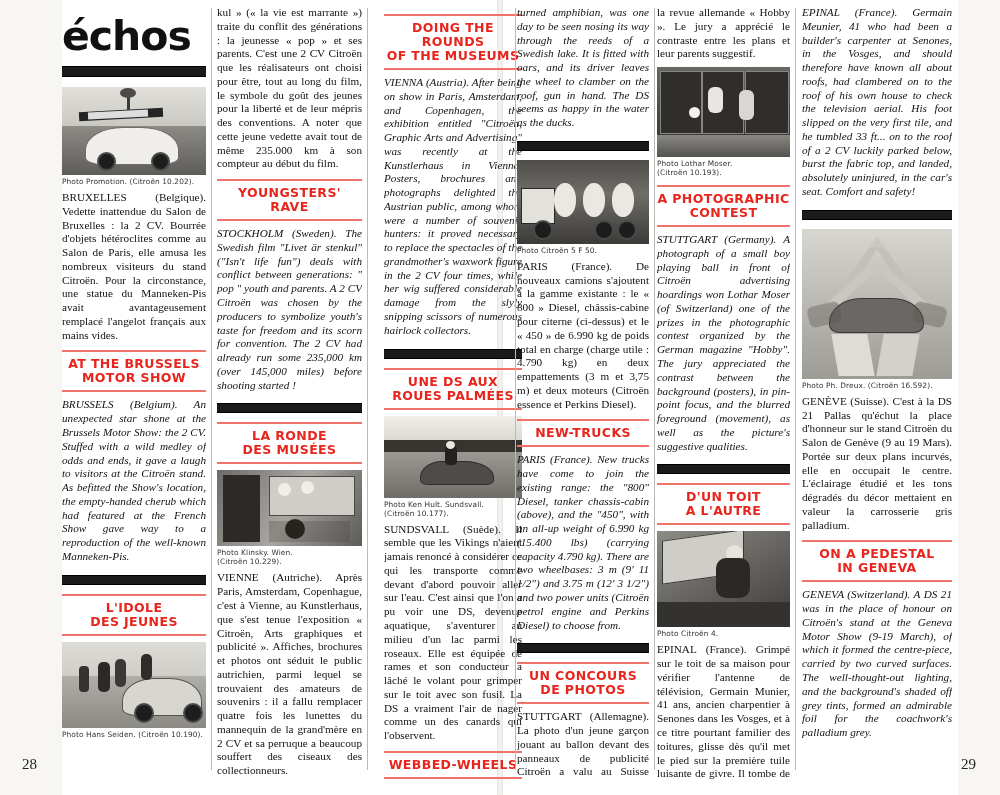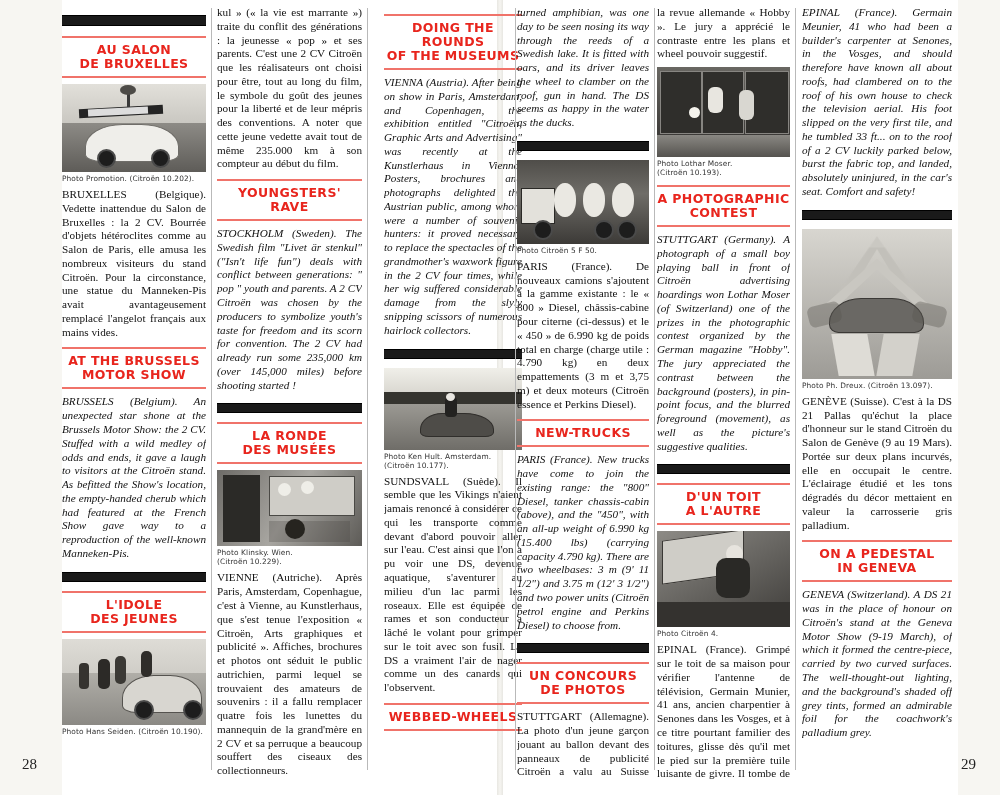--- a/index.html
+++ b/index.html
@@ -78,25 +78,22 @@
 
 <div class="spread">
   <div class="page page-left"></div>
   <div class="page page-right"></div>
   <div class="margin-left"></div>
   <div class="margin-right"></div>
   <div class="gutter"></div>
 
   <div class="cols" id="cols">
       <div class="col" style="left: 0px; width: 144px;">
+        <div class="masthead">échos</div>
         <div class="masthead-rule"></div>
-        <div class="sec-head">
-          <div>AU SALON</div>
-          <div>DE BRUXELLES</div>
-        </div>
         <div class="photo" style="background: rgb(185, 183, 178); height: 88px;">
         <div class="sky" style="height:46%;background:linear-gradient(#e2e0da,#c9c7c1);"></div>
         <div class="ground" style="height:56%;background:linear-gradient(#8d8b86,#5e5c58);"></div>
         <div style="position:absolute;left:12%;top:26%;width:58%;height:9px;background:#242424;transform:rotate(-3deg);"></div>
         <div style="position:absolute;left:18%;top:27%;width:42%;height:7px;background:#ddd;transform:rotate(-3deg);"></div>
         <div class="car" style="left:16%;top:46%;width:64%;height:40%;background:#efeeea;border:1px solid #6f6d69;"></div>
         <div class="wheel" style="left:24%;bottom:4%;width:15px;height:15px;"></div>
         <div class="wheel" style="left:62%;bottom:4%;width:15px;height:15px;"></div>
         <div style="position:absolute;left:45%;top:4%;width:3px;height:22%;background:#3a3a3a;"></div>
         <div class="blob" style="left:40%;top:1%;width:16px;height:10px;background:#4d4b47;"></div>
@@ -158,30 +155,34 @@
         <p class="fr">VIENNE (Autriche). Après Paris, Amsterdam, Copenhague, c'est à Vienne, au Kunstlerhaus, que s'est tenue l'exposition « Citroën, Arts graphiques et publicité ». Affiches, brochures et photos ont séduit le public autrichien, parmi lequel se trouvaient des amateurs de souvenirs : il a fallu remplacer quatre fois les lunettes du mannequin de la grand'mère en 2 CV et sa perruque a beaucoup souffert des ciseaux des collectionneurs.</p>
       </div>
       <div class="col-sep" style="left: 305px;"></div>
       <div class="col" style="left: 310px; width: 138px; margin-left: 12px;">
         <div class="sec-head">
           <div>DOING THE ROUNDS</div>
           <div>OF THE MUSEUMS</div>
         </div>
         <p class="en">VIENNA (Austria). After being on show in Paris, Amsterdam, and Copenhagen, the exhibition entitled "Citroën, Graphic Arts and Advertising" was recently at the Kunstlerhaus in Vienna. Posters, brochures and photographs delighted the Austrian public, among whom were a number of souvenir hunters: it proved necessary to replace the spectacles of the grandmother's waxwork figure in the 2 CV four times, while her wig suffered considerable damage from the slyly snipping scissors of numerous hairlock collectors.</p>
         <div class="bar"></div>
+        <div class="sec-head">
+          <div>UNE DS AUX</div>
+          <div>ROUES PALMÉES</div>
+        </div>
         <div class="photo" style="background: rgb(165, 163, 157); height: 82px;">
         <div class="sky" style="height:36%;background:linear-gradient(#f0efe9,#d6d4cd);"></div>
         <div style="position:absolute;left:0;right:0;top:30%;height:14%;background:#35342f;"></div>
         <div class="ground" style="height:56%;background:linear-gradient(#9b9993,#6f6d68);"></div>
         <div class="car" style="left:26%;top:56%;width:52%;height:26%;background:#4e4c48;border:1px solid #302e2b;border-radius:30% 40% 12% 12%/70% 70% 20% 20%;"></div>
         <div class="blob" style="left:44%;top:36%;width:12px;height:20px;background:#232220;border-radius:4px;"></div>
         <div class="blob" style="left:45%;top:31%;width:9px;height:8px;background:#e9e7e1;"></div>
         </div>
         <div class="caption">
-          <div>Photo Ken Hult. Amsterdam.</div>
+          <div>Photo Ken Hult. Sundsvall.</div>
           <div>(Citroën 10.177).</div>
         </div>
         <p class="fr">SUNDSVALL (Suède). Il semble que les Vikings n'aient jamais renoncé à considérer ce qui les transporte comme devant d'abord pouvoir aller sur l'eau. C'est ainsi que l'on a pu voir une DS, devenue aquatique, s'aventurer au milieu d'un lac parmi les roseaux. Elle est équipée de rames et son conducteur a lâché le volant pour grimper sur le toit avec son fusil. La DS a vraiment l'air de nager comme un des canards qui l'observent.</p>
         <div class="sec-head">
           <div>WEBBED-WHEELS</div>
         </div>
       </div>
       <div class="col-sep" style="left: 453px;"></div>
       <div class="col" style="left: 455px; width: 132px;">
         <p class="en">turned amphibian, was one day to be seen nosing its way through the reeds of a Swedish lake. It is fitted with oars, and its driver leaves the wheel to clamber on the roof, gun in hand. The DS seems as happy in the water as the ducks.</p>
@@ -206,21 +207,21 @@
         <p class="en">PARIS (France). New trucks have come to join the existing range: the "800" Diesel, tanker chassis-cabin (above), and the "450", with an all-up weight of 6.990 kg (15.400 lbs) (carrying capacity 4.790 kg). There are two wheelbases: 3 m (9' 11 1/2") and 3.75 m (12' 3 1/2") and two power units (Citroën petrol engine and Perkins Diesel) to choose from.</p>
         <div class="bar"></div>
         <div class="sec-head">
           <div>UN CONCOURS</div>
           <div>DE PHOTOS</div>
         </div>
         <p class="fr">STUTTGART (Allemagne). La photo d'un jeune garçon jouant au ballon devant des panneaux de publicité Citroën a valu au Suisse Lothar Moser d'être l'un des lauréats du concours de photos d'amateurs organisé par</p>
       </div>
       <div class="col-sep" style="left: 592px;"></div>
       <div class="col" style="left: 595px; width: 133px;">
-        <p class="fr">la revue allemande « Hobby ». Le jury a apprécié le contraste entre les plans et wheel pouvoir suggestif.</p>
+        <p class="fr">la revue allemande « Hobby ». Le jury a apprécié le contraste entre les plans et leur parents suggestif.</p>
         <div class="photo" style="background: rgb(115, 113, 109); height: 90px;">
         <div style="position:absolute;inset:0;background:linear-gradient(#58565230,#2e2c2a);background-color:#6d6b66;"></div>
         <div style="position:absolute;left:2%;top:4%;width:30%;height:68%;background:#2f2e2b;border:1px solid #878581;"></div>
         <div style="position:absolute;left:34%;top:4%;width:30%;height:68%;background:#2f2e2b;border:1px solid #878581;"></div>
         <div style="position:absolute;left:66%;top:4%;width:32%;height:68%;background:#2f2e2b;border:1px solid #878581;"></div>
         <div class="blob" style="left:38%;top:22%;width:15px;height:26px;background:#e8e6e0;border-radius:6px;"></div>
         <div class="blob" style="left:62%;top:26%;width:15px;height:30px;background:#d9d7d1;border-radius:6px;"></div>
         <div class="blob" style="left:24%;top:44%;width:11px;height:11px;background:#f4f2ec;"></div>
         <div class="ground" style="height:24%;background:linear-gradient(#8a8883,#55534f);"></div>
         </div>
@@ -258,21 +259,21 @@
         <div style="position:absolute;inset:0;background:linear-gradient(#d8d6d0,#9d9b96);"></div>
         <div style="position:absolute;left:22%;top:4%;width:56%;height:34%;border-top:12px solid #cac8c2;transform:perspective(60px) rotateX(4deg);clip-path:polygon(50% 0,100% 100%,85% 100%,50% 22%,15% 100%,0 100%);background:#c2c0ba;"></div>
         <div style="position:absolute;left:16%;top:20%;width:68%;height:30%;clip-path:polygon(50% 0,100% 100%,86% 100%,50% 24%,14% 100%,0 100%);background:#c9c7c1;"></div>
         <div class="car" style="left:18%;top:46%;width:62%;height:22%;background:#6a6864;border:1px solid #3b3936;border-radius:34% 34% 10% 10%/70% 70% 24% 24%;"></div>
         <div style="position:absolute;left:4%;top:50%;width:22%;height:14%;background:#57555160;border-radius:6px;transform:rotate(-14deg);"></div>
         <div style="position:absolute;right:4%;top:50%;width:22%;height:14%;background:#57555160;border-radius:6px;transform:rotate(14deg);"></div>
         <div style="position:absolute;left:22%;bottom:2%;width:24%;height:28%;background:#dedcd6;transform:skewX(10deg);"></div>
         <div style="position:absolute;left:52%;bottom:2%;width:24%;height:28%;background:#d3d1cb;transform:skewX(-10deg);"></div>
         </div>
         <div class="caption">
-          <div>Photo Ph. Dreux. (Citroën 13.097).</div>
+          <div>Photo Ph. Dreux. (Citroën 16.592).</div>
         </div>
         <p class="fr">GENÈVE (Suisse). C'est à la DS 21 Pallas qu'échut la place d'honneur sur le stand Citroën du Salon de Genève (9 au 19 Mars). Portée sur deux plans incurvés, elle en occupait le centre. L'éclairage étudié et les tons dégradés du décor mettaient en valeur la carrosserie gris palladium.</p>
         <div class="sec-head">
           <div>ON A PEDESTAL</div>
           <div>IN GENEVA</div>
         </div>
         <p class="en">GENEVA (Switzerland). A DS 21 was in the place of honour on Citroën's stand at the Geneva Motor Show (9-19 March), of which it formed the centre-piece, carried by two curved surfaces. The well-thought-out lighting, and the background's shaded off grey tints, formed an admirable foil for the coachwork's palladium grey.</p>
       </div>
     </div>
 

